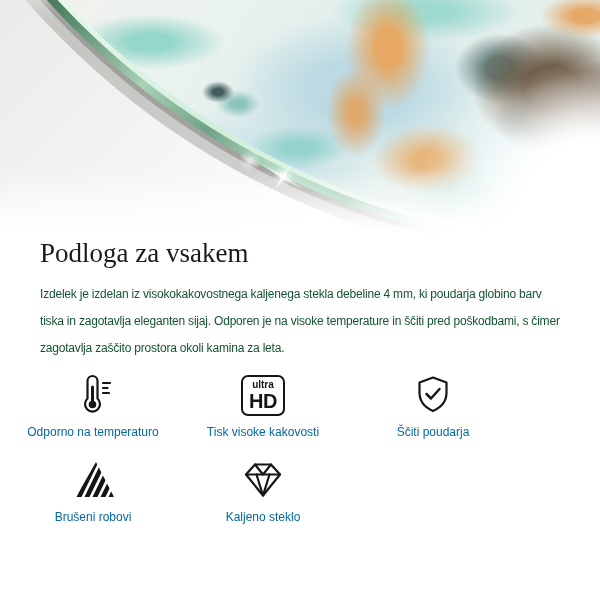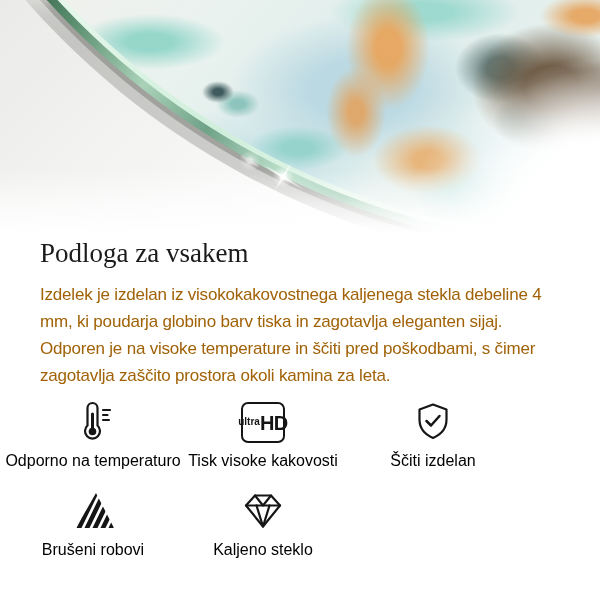--- a/index.html
+++ b/index.html
@@ -78,40 +78,40 @@
 
   
   .content { padding:0 40px; }
   .title {
     margin:2px 0 0;
     font-family:"Liberation Serif","DejaVu Serif",serif;
     font-weight:400; font-size:27px; line-height:35px; color:#1b1b1b;
   }
   .desc {
     margin:10px 0 4px; max-width:524px;
-    font-size:17px; line-height:27px; letter-spacing:-0.2px; color:#a16207;
+    font-size:12px; line-height:27px; letter-spacing:-0.2px; color:#14532d;
   }
 
   
   .features {
     margin:10px 0 0 -32px;
     display:grid; grid-template-columns:repeat(3,170px); row-gap:18px;
   }
   .feature { display:flex; flex-direction:column; align-items:center; }
   .icon-wrap { height:46px; display:flex; align-items:center; justify-content:center; }
-  .feature-label { margin-top:7px; font-size:16px; color:#000000; white-space:nowrap; }
+  .feature-label { margin-top:7px; font-size:12px; color:#0369a1; white-space:nowrap; }
 
   .icon-svg { display:block; }
   .icon-svg .st { fill:none; stroke:#161616; stroke-width:2.2; }
   .icon-svg .rd { stroke-linecap:round; stroke-linejoin:round; }
   .icon-svg .fl { fill:#161616; stroke:none; }
 
   .uhd {
     width:40px; height:37px; border:2.5px solid #151515; border-radius:7px;
-    display:flex; align-items:center; justify-content:center;
+    display:flex; flex-direction:column; align-items:center; justify-content:center;
     line-height:1; color:#151515;
   }
   .uhd-top { font-size:10px; font-weight:600; }
   .uhd-bottom { font-size:20px; font-weight:700; letter-spacing:-0.5px; margin-top:1px; }
 </style>
 </head>
 <body>
 
 <div class="page">
 
@@ -155,21 +155,21 @@
         <span class="feature-label">Tisk visoke kakovosti</span>
       </div>
 
       <div class="feature">
         <span class="icon-wrap">
           <svg class="icon-svg" width="44" height="44" viewBox="0 0 44 44">
             <path class="st rd" d="M22 4.5 L35.5 9.5 V19.5 C35.5 28.5 30 34.5 22 38 C14 34.5 8.5 28.5 8.5 19.5 V9.5 Z"></path>
             <path class="st rd" d="M15.5 21 L20 25.5 L28.5 16" style="stroke-width:2.5"></path>
           </svg>
         </span>
-        <span class="feature-label">Ščiti izdelan</span>
+        <span class="feature-label">Ščiti poudarja</span>
       </div>
 
       <div class="feature">
         <span class="icon-wrap">
           <svg class="icon-svg" width="48" height="44" viewBox="0 0 48 44">
             <defs>
               <clipPath id="hatchClip">
                   <polygon points="7,39 27,4 45,39"></polygon>
                 </clipPath>
             </defs>

